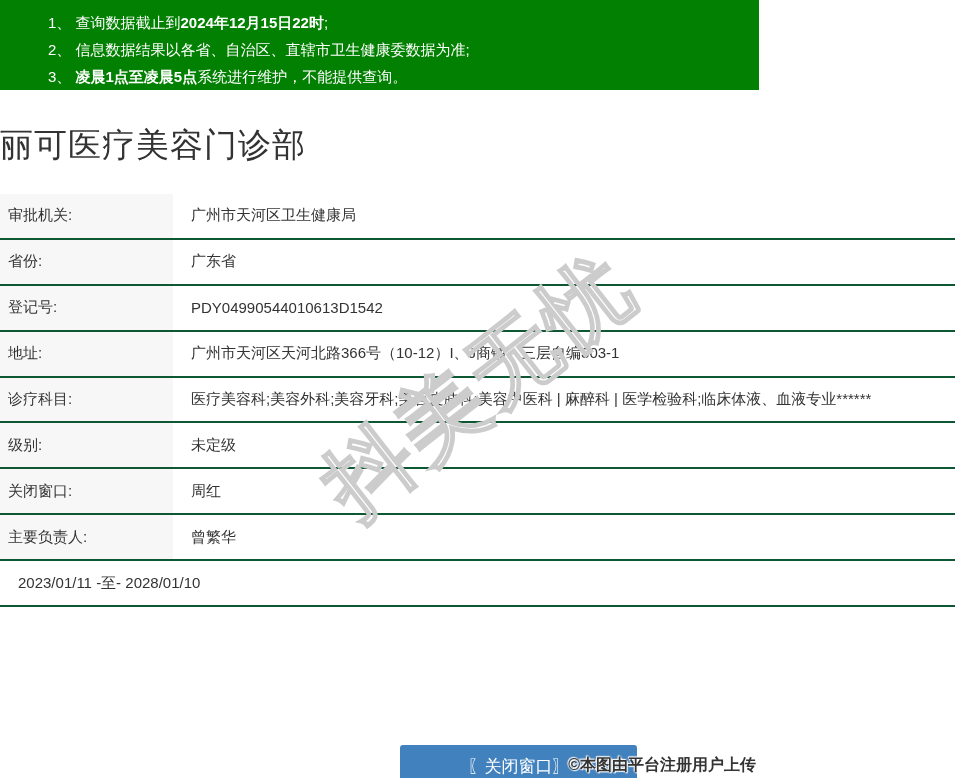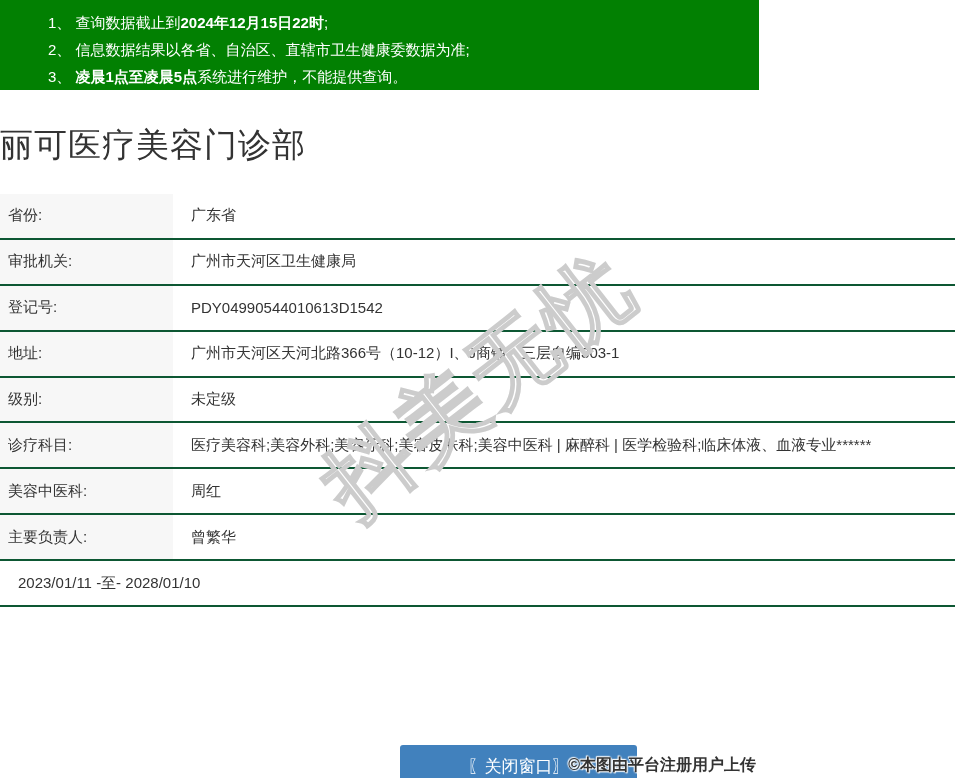--- a/index.html
+++ b/index.html
@@ -118,45 +118,45 @@
   <div class="notice-bar">
     <div class="notice-line"><span>1、 查询数据截止到</span><b>2024年12月15日22时</b><span>;</span></div>
     <div class="notice-line"><span>2、 信息数据结果以各省、自治区、直辖市卫生健康委数据为准;</span><b></b><span></span></div>
     <div class="notice-line"><span>3、 </span><b>凌晨1点至凌晨5点</b><span>系统进行维护，不能提供查询。</span></div>
   </div>
 
   <h1 class="page-title">丽可医疗美容门诊部</h1>
 
   <div class="info-table">
     <div class="table-row">
+      <div class="row-label">审批机关:</div>
+      <div class="row-value">广州市天河区卫生健康局</div>
+    </div>
+    <div class="table-row">
       <div class="row-label">省份:</div>
       <div class="row-value">广东省</div>
-    </div>
-    <div class="table-row">
-      <div class="row-label">审批机关:</div>
-      <div class="row-value">广州市天河区卫生健康局</div>
     </div>
     <div class="table-row">
       <div class="row-label">登记号:</div>
       <div class="row-value">PDY04990544010613D1542</div>
     </div>
     <div class="table-row">
       <div class="row-label">地址:</div>
       <div class="row-value">广州市天河区天河北路366号（10-12）I、J商铺、三层自编303-1</div>
     </div>
     <div class="table-row">
+      <div class="row-label">诊疗科目:</div>
+      <div class="row-value">医疗美容科;美容外科;美容牙科;美容皮肤科;美容中医科 | 麻醉科 | 医学检验科;临床体液、血液专业******</div>
+    </div>
+    <div class="table-row">
       <div class="row-label">级别:</div>
       <div class="row-value">未定级</div>
     </div>
     <div class="table-row">
-      <div class="row-label">诊疗科目:</div>
-      <div class="row-value">医疗美容科;美容外科;美容牙科;美容皮肤科;美容中医科 | 麻醉科 | 医学检验科;临床体液、血液专业******</div>
-    </div>
-    <div class="table-row">
-      <div class="row-label">美容中医科:</div>
+      <div class="row-label">关闭窗口:</div>
       <div class="row-value">周红</div>
     </div>
     <div class="table-row">
       <div class="row-label">主要负责人:</div>
       <div class="row-value">曾繁华</div>
     </div>
     <div class="table-row">
       <div class="row-value">2023/01/11 -至- 2028/01/10</div>
     </div>
   </div>

